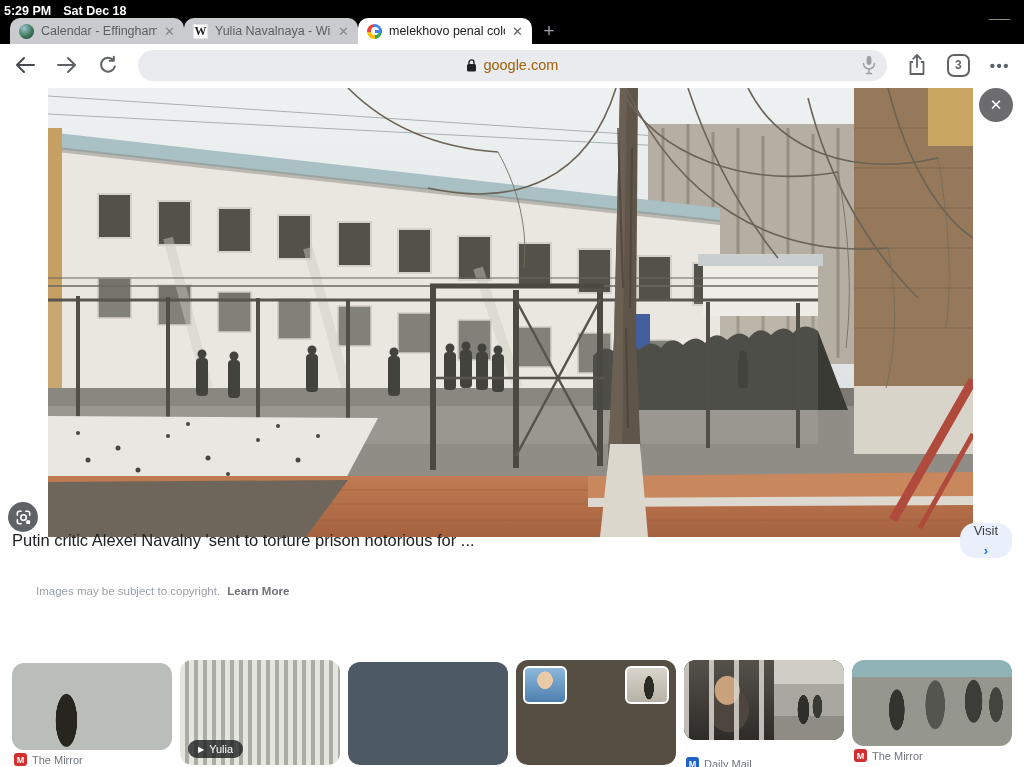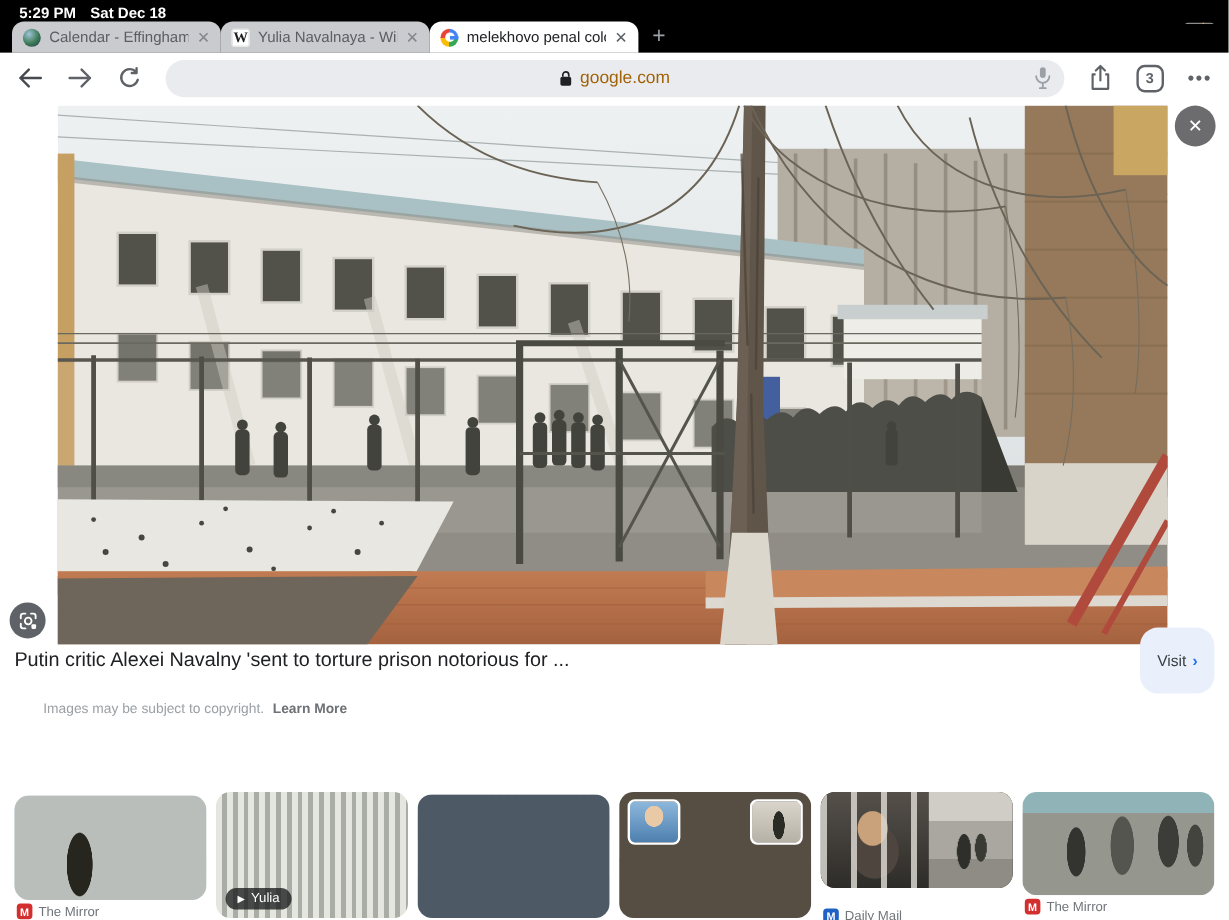--- a/index.html
+++ b/index.html
@@ -1,21 +1,21 @@
 <!DOCTYPE html>
 <html><head>
 <meta charset="utf-8">
 <style>
   html,body{margin:0;padding:0;background:#fff;}
   .screen{position:relative;width:1024px;height:767px;overflow:hidden;background:#fff;
     font-family:"Liberation Sans",sans-serif;-webkit-font-smoothing:antialiased;}
 
   
   .statusbar{position:absolute;top:0;left:0;right:0;height:20px;background:#000;color:#fff;
-    display:flex;justify-content:space-between;align-items:center;padding:2px 12px 0 16px;box-sizing:border-box;
+    display:flex;justify-content:space-between;align-items:center;padding:2px 12px 0 4px;box-sizing:border-box;
     font-size:12.5px;font-weight:700;}
   .sb-left{display:flex;gap:12px;}
   .sb-right{display:flex;align-items:center;gap:6px;font-weight:600;margin-top:28px;}
   .batt{position:relative;width:23px;height:11px;border:1px solid rgba(255,255,255,.55);border-radius:3px;}
   .batt::after{content:"";position:absolute;right:-3px;top:3px;width:2px;height:4px;background:rgba(255,255,255,.55);border-radius:0 2px 2px 0;}
   .batt .fill{position:absolute;left:1px;top:1px;bottom:1px;width:16px;background:#32d74b;border-radius:1.5px;}
   .batt .bolt{position:absolute;left:7px;top:-1px;color:#fff;font-size:9px;}
 
   
   .tabstrip{position:absolute;top:20px;left:0;right:0;height:24px;background:#000;
@@ -52,21 +52,21 @@
   .viewer-img svg{display:block;width:100%;height:100%;}
   .close-btn{position:absolute;left:979px;top:88px;width:34px;height:34px;border-radius:50%;
     background:rgba(96,96,98,.92);color:#fff;display:flex;align-items:center;justify-content:center;
     font-size:15px;border:none;}
   .lens-btn{position:absolute;left:8px;top:502px;width:30px;height:30px;border-radius:50%;
     background:#5f6367;display:flex;align-items:center;justify-content:center;border:none;}
 
   .title-row{position:absolute;left:12px;top:523px;right:12px;display:flex;justify-content:space-between;align-items:center;}
   .vtitle{font-size:16.5px;color:#202124;}
   .visit{display:flex;align-items:center;gap:5px;background:#e9f0fb;border-radius:15px;
-    padding:20px 14px;font-size:13px;color:#3c4043;border:none;}
+    padding:0 14px;font-size:13px;color:#3c4043;border:none;flex-direction:column;}
   .visit .chev{color:#1a73e8;font-weight:700;font-size:13px;}
   .copyright{position:absolute;left:12px;top:585px;font-size:11.5px;color:#9aa0a6;margin-left:24px;}
   .copyright .lm{color:#6e7276;font-weight:700;margin-left:4px;}
 
   .actions{position:absolute;left:12px;right:12px;top:608px;display:flex;gap:10px;}
   .pill{flex:1;height:30px;border-radius:16px;background:#f0f2f4;display:flex;align-items:center;
     justify-content:center;gap:8px;font-size:13.5px;color:#3c4043;border:none;}
 
   
   .thumb{position:absolute;width:160px;border-radius:12px;overflow:hidden;background-repeat:no-repeat;}

